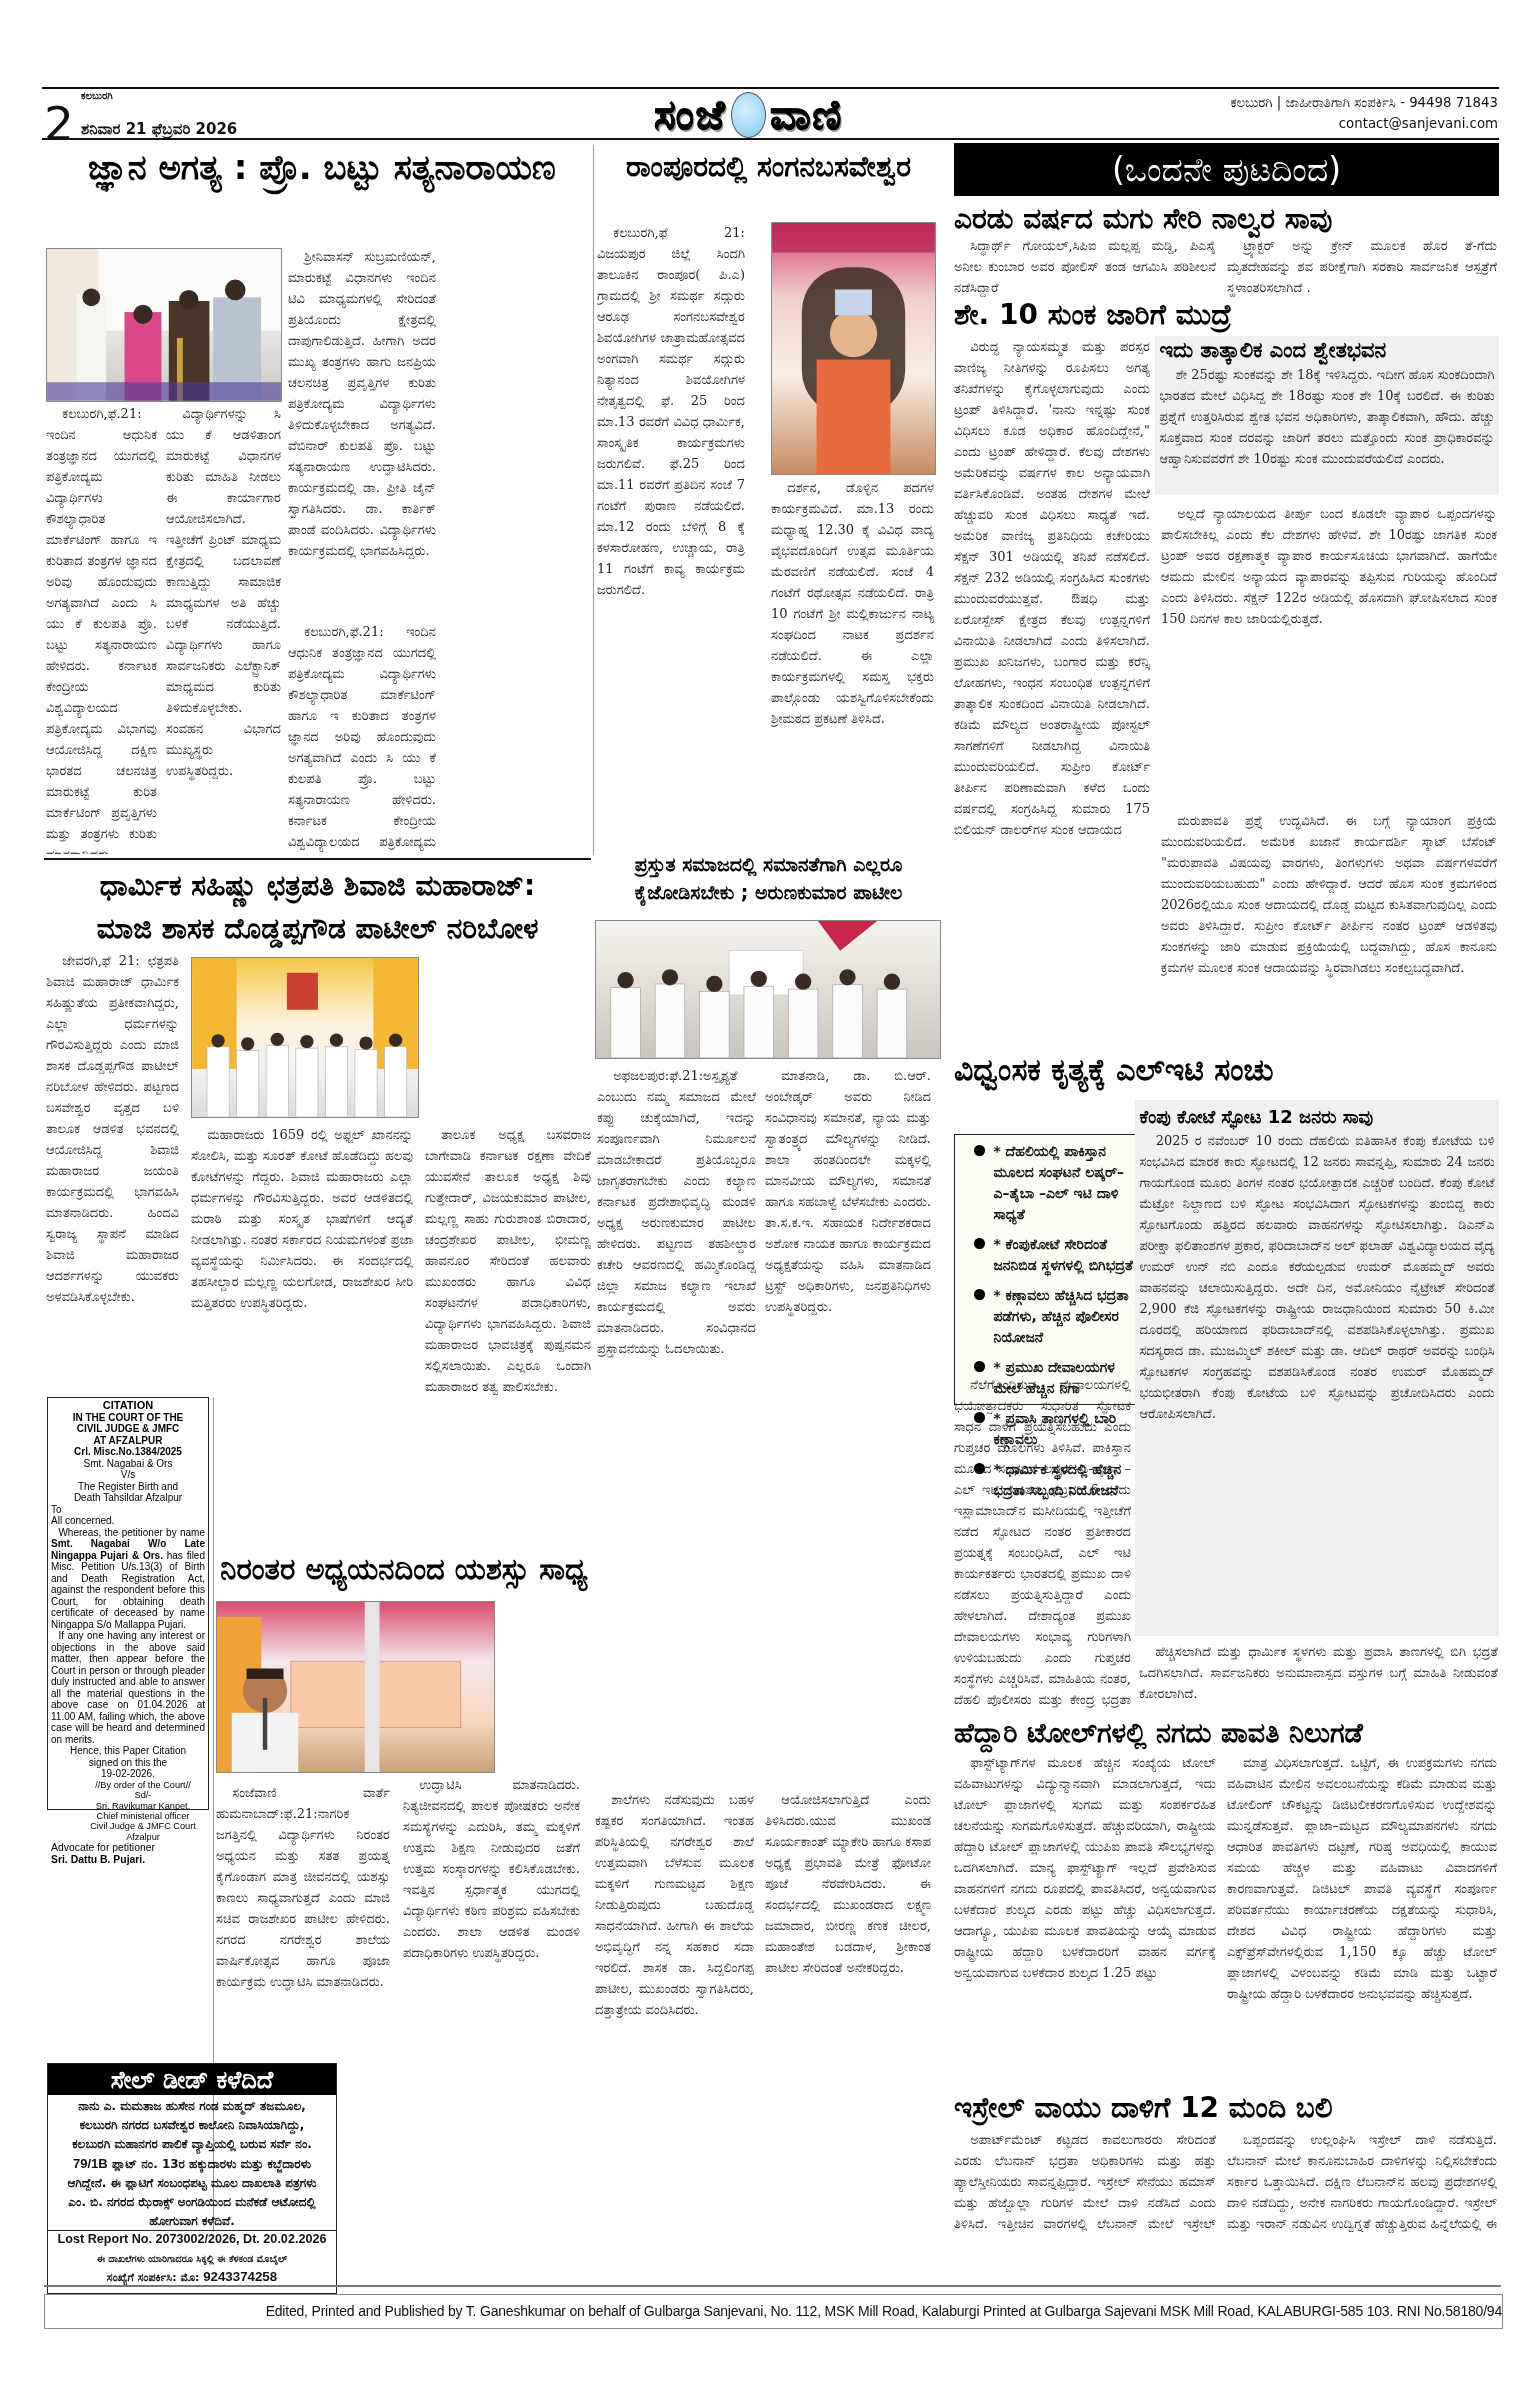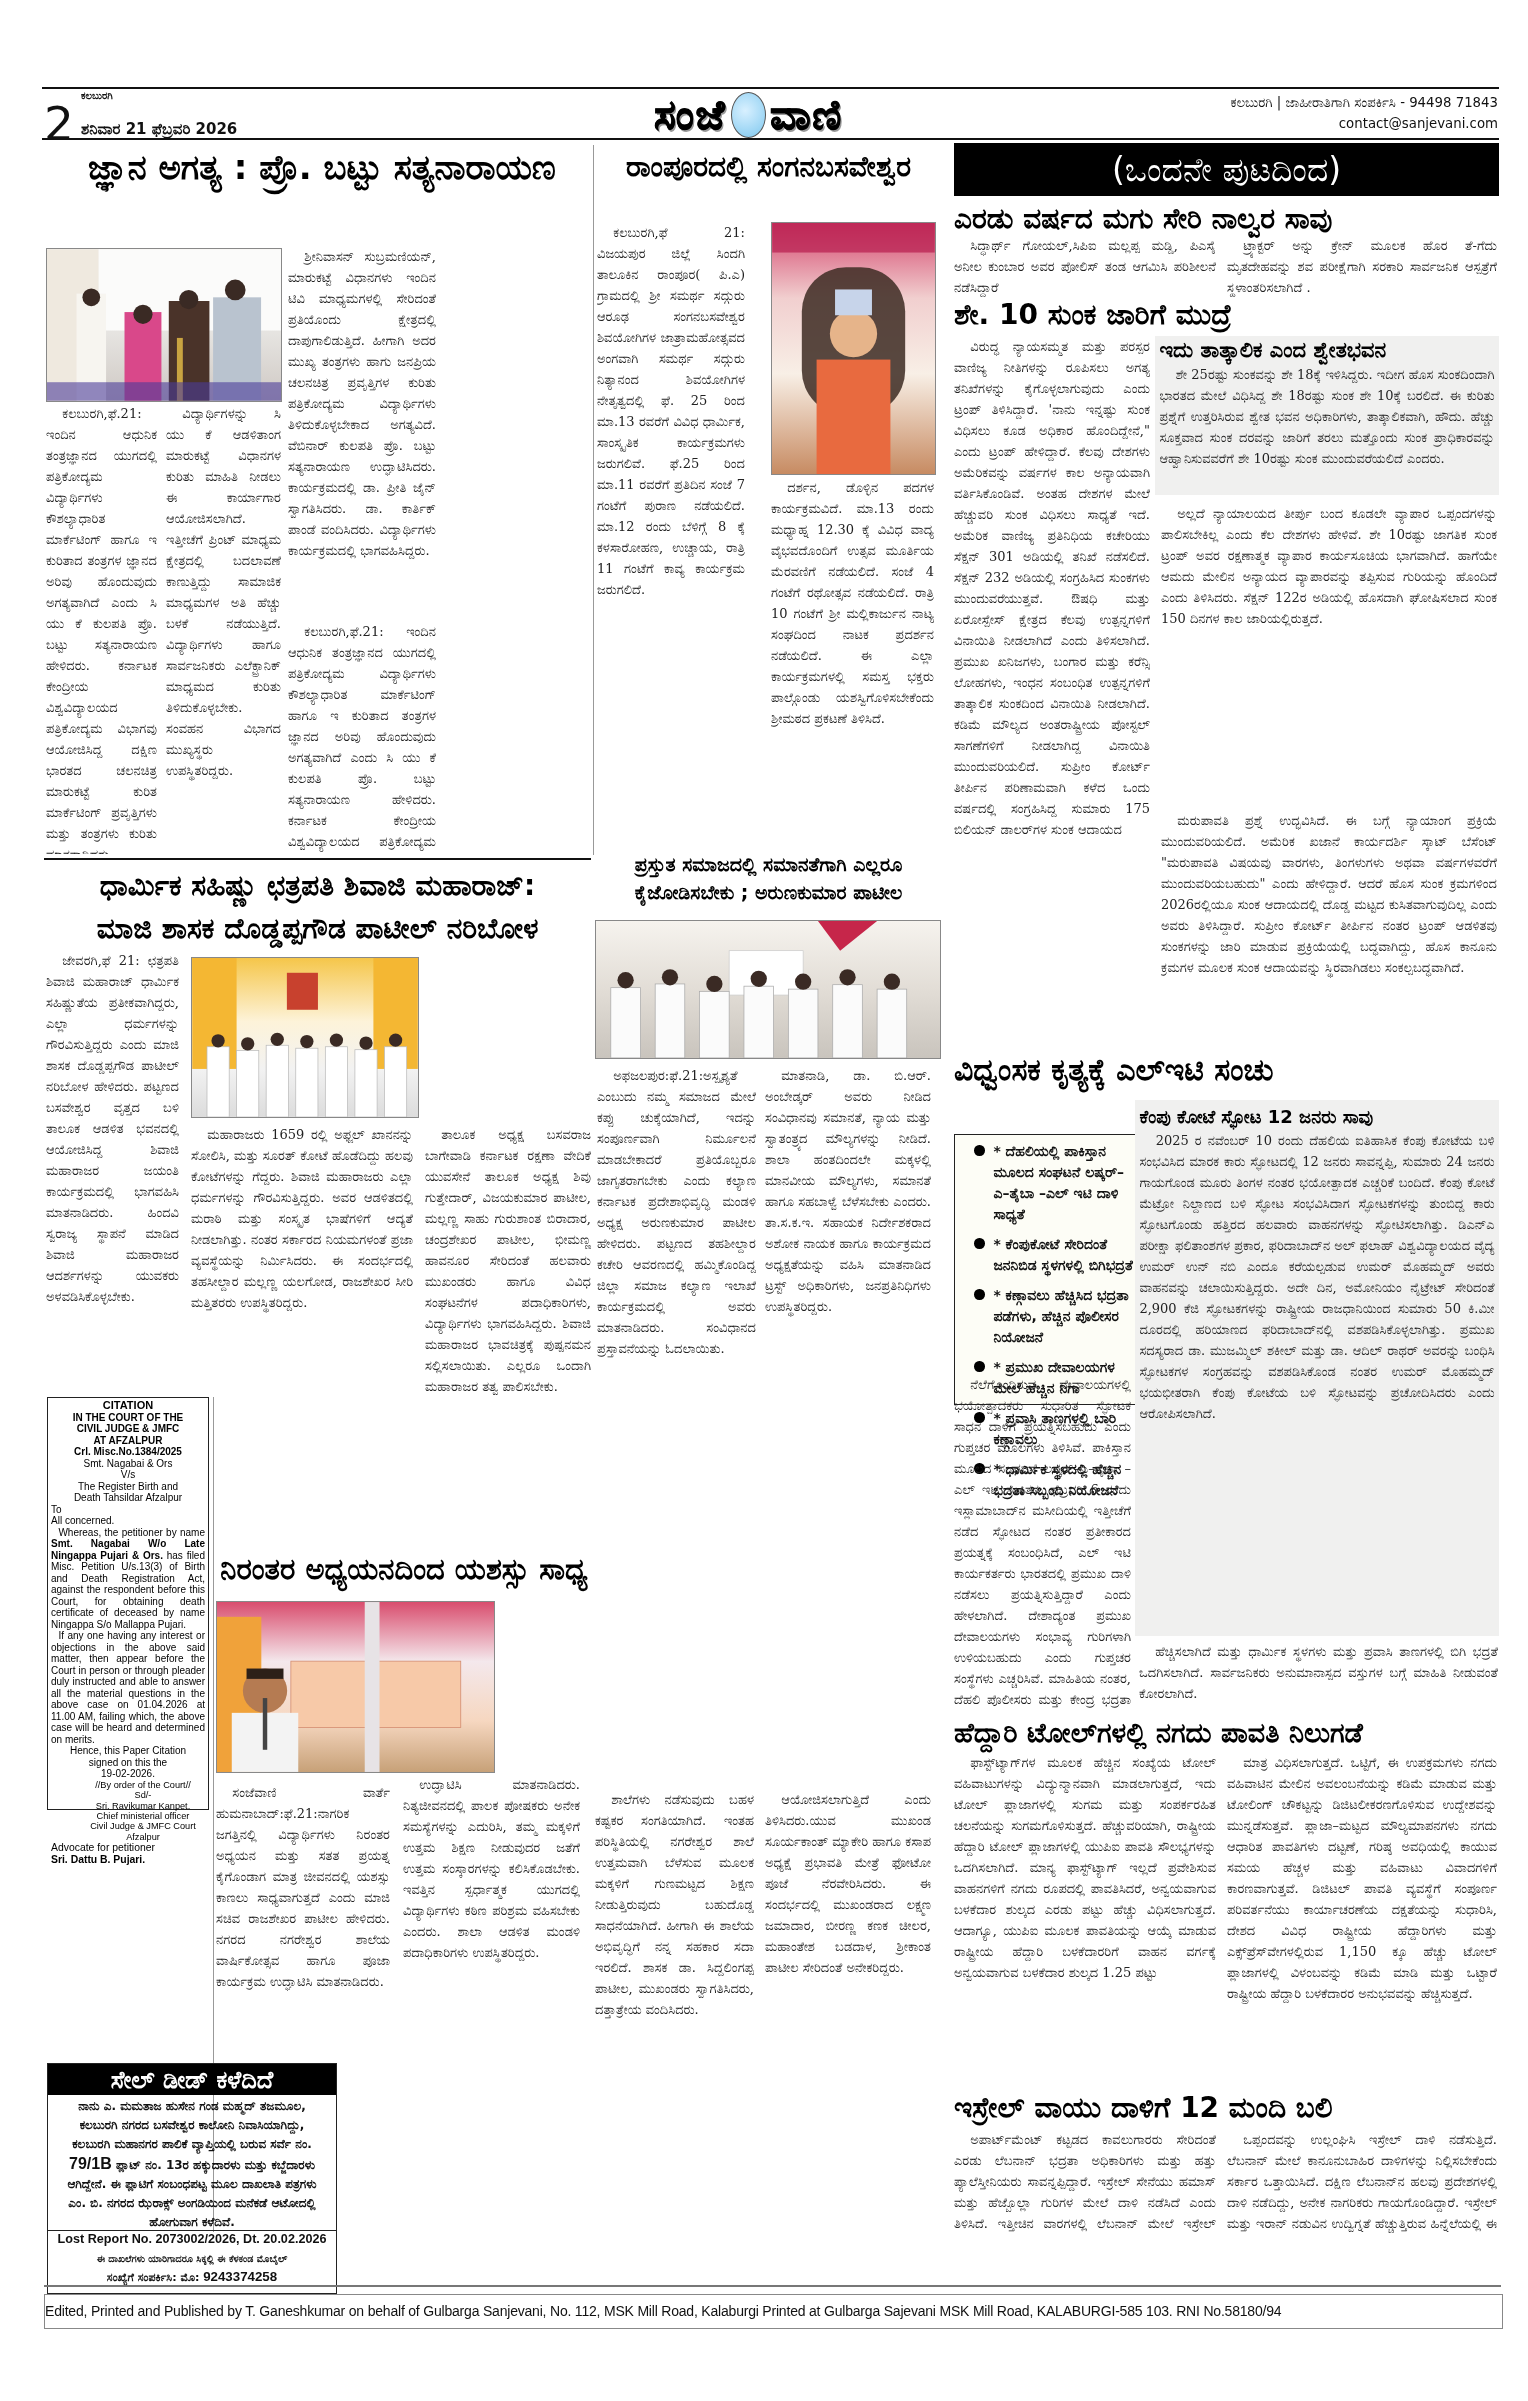--- a/index.html
+++ b/index.html
@@ -22,22 +22,22 @@
   .bullet-list{list-style:none;margin:0;padding:6px 7.4px;}
   .bullet-list li{position:relative;padding-left:19px;font-weight:bold;font-size:14px;line-height:21px;margin-bottom:9px;}
   .bullet-list li::before{content:"";position:absolute;left:0;top:4.4px;width:10.4px;height:10.4px;border-radius:50%;background:#000;}
   .citation{font-family:"Liberation Sans",sans-serif;font-size:10px;line-height:11.5px;color:#000;border:1.1px solid #222;padding:2.2px 3px;}
   .citation .c{text-align:center;}
   .citation .b{font-weight:bold;}
   .citation .j{text-align:justify;}
   .saledeed{border:1.5px solid #222;font-family:"DejaVu Sans",sans-serif;}
   .saledeed .title{background:#000;color:#fff;text-align:center;font-size:24px;font-weight:bold;padding:1.5px 0;}
   .saledeed .txt{text-align:center;font-size:12px;line-height:19px;font-weight:bold;padding:1.5px 4.4px;}
-  .saledeed .eng{font-family:"Liberation Sans",sans-serif;font-size:16px;font-weight:bold;}
-  .footer{border:0.7px solid #888;text-align:left;font-family:"Liberation Sans",sans-serif;font-size:14px;line-height:33px;letter-spacing:-0.2px;}
+  .saledeed .eng{font-family:"Liberation Sans",sans-serif;font-size:13px;font-weight:bold;}
+  .footer{border:0.7px solid #888;text-align:right;font-family:"Liberation Sans",sans-serif;font-size:14px;line-height:33px;letter-spacing:-0.2px;}
   .vline{position:absolute;width:0.7px;background:#999;}
 </style>
 </head>
 <body>
 
 <div class="rule" style="left:42px;top:87px;width:1457px;height:2.2px;"></div>
 <div class="masthead-left abs" style="left:44px;top:90px;width:296px;height:44px;">
   <span class="pgno">2</span>
   <span class="city" style="left:37px;">ಕಲಬುರಗಿ</span>
   <span class="date" style="left:37px;">ಶನಿವಾರ 21 ಫೆಬ್ರವರಿ 2026</span>

